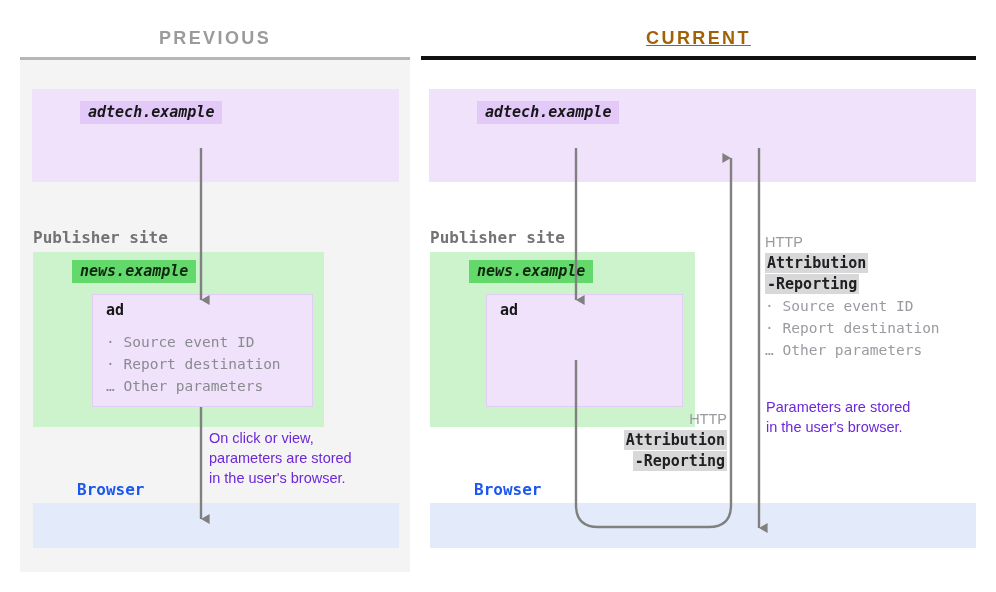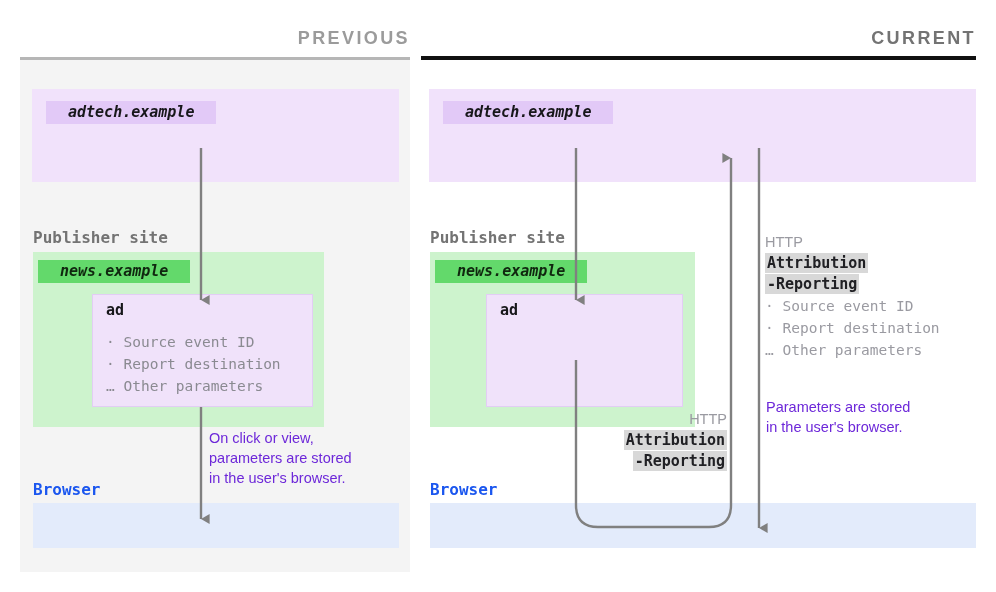--- a/index.html
+++ b/index.html
@@ -21,28 +21,28 @@
     height: 592px;
   }
 
   
   .panel-bg {
     position: absolute;
     background: #f4f4f4;
   }
   .panel-head {
     position: absolute;
-    text-align: right;
+    text-align: center;
     font-weight: bold;
     font-size: 18px;
     letter-spacing: 2.4px;
     font-family: "Liberation Sans", sans-serif;
   }
   .head-prev { color: #9b9b9b; }
-  .head-curr { color: #737373; }
+  .head-curr { color: #a16207; text-decoration: underline; }
 
   .rule {
     position: absolute;
     height: 3px;
   }
   .rule-prev { background: #b6b6b6; }
   .rule-curr { background: #111111; height: 4px; }
 
   
   .box {
@@ -57,34 +57,35 @@
   
   .mono {
     font-family: "DejaVu Sans Mono", "Liberation Mono", monospace;
   }
   .chip {
     position: absolute;
     font-style: italic;
     font-weight: bold;
     font-size: 15px;
     line-height: 21px;
-    padding: 1px 22px;
-    white-space: nowrap;
+    padding: 1px 8px;
+    white-space: nowrap;
+    margin-left: 34px;
   }
   .chip-purple { background: #e2c9f7; color: #17171a; }
   .chip-green  { background: #63d96b; color: #10270f; }
 
   .section-title {
     position: absolute;
     font-size: 16px;
     font-weight: bold;
     white-space: nowrap;
   }
   .title-pub { color: #737373; }
-  .title-browser { color: #1a56ef; }
+  .title-browser { color: #1a56ef; margin-left: 44px; }
 
   .ad-title {
     position: absolute;
     font-size: 15px;
     font-weight: bold;
     color: #17171a;
     white-space: nowrap;
   }
   .ad-list {
     position: absolute;

